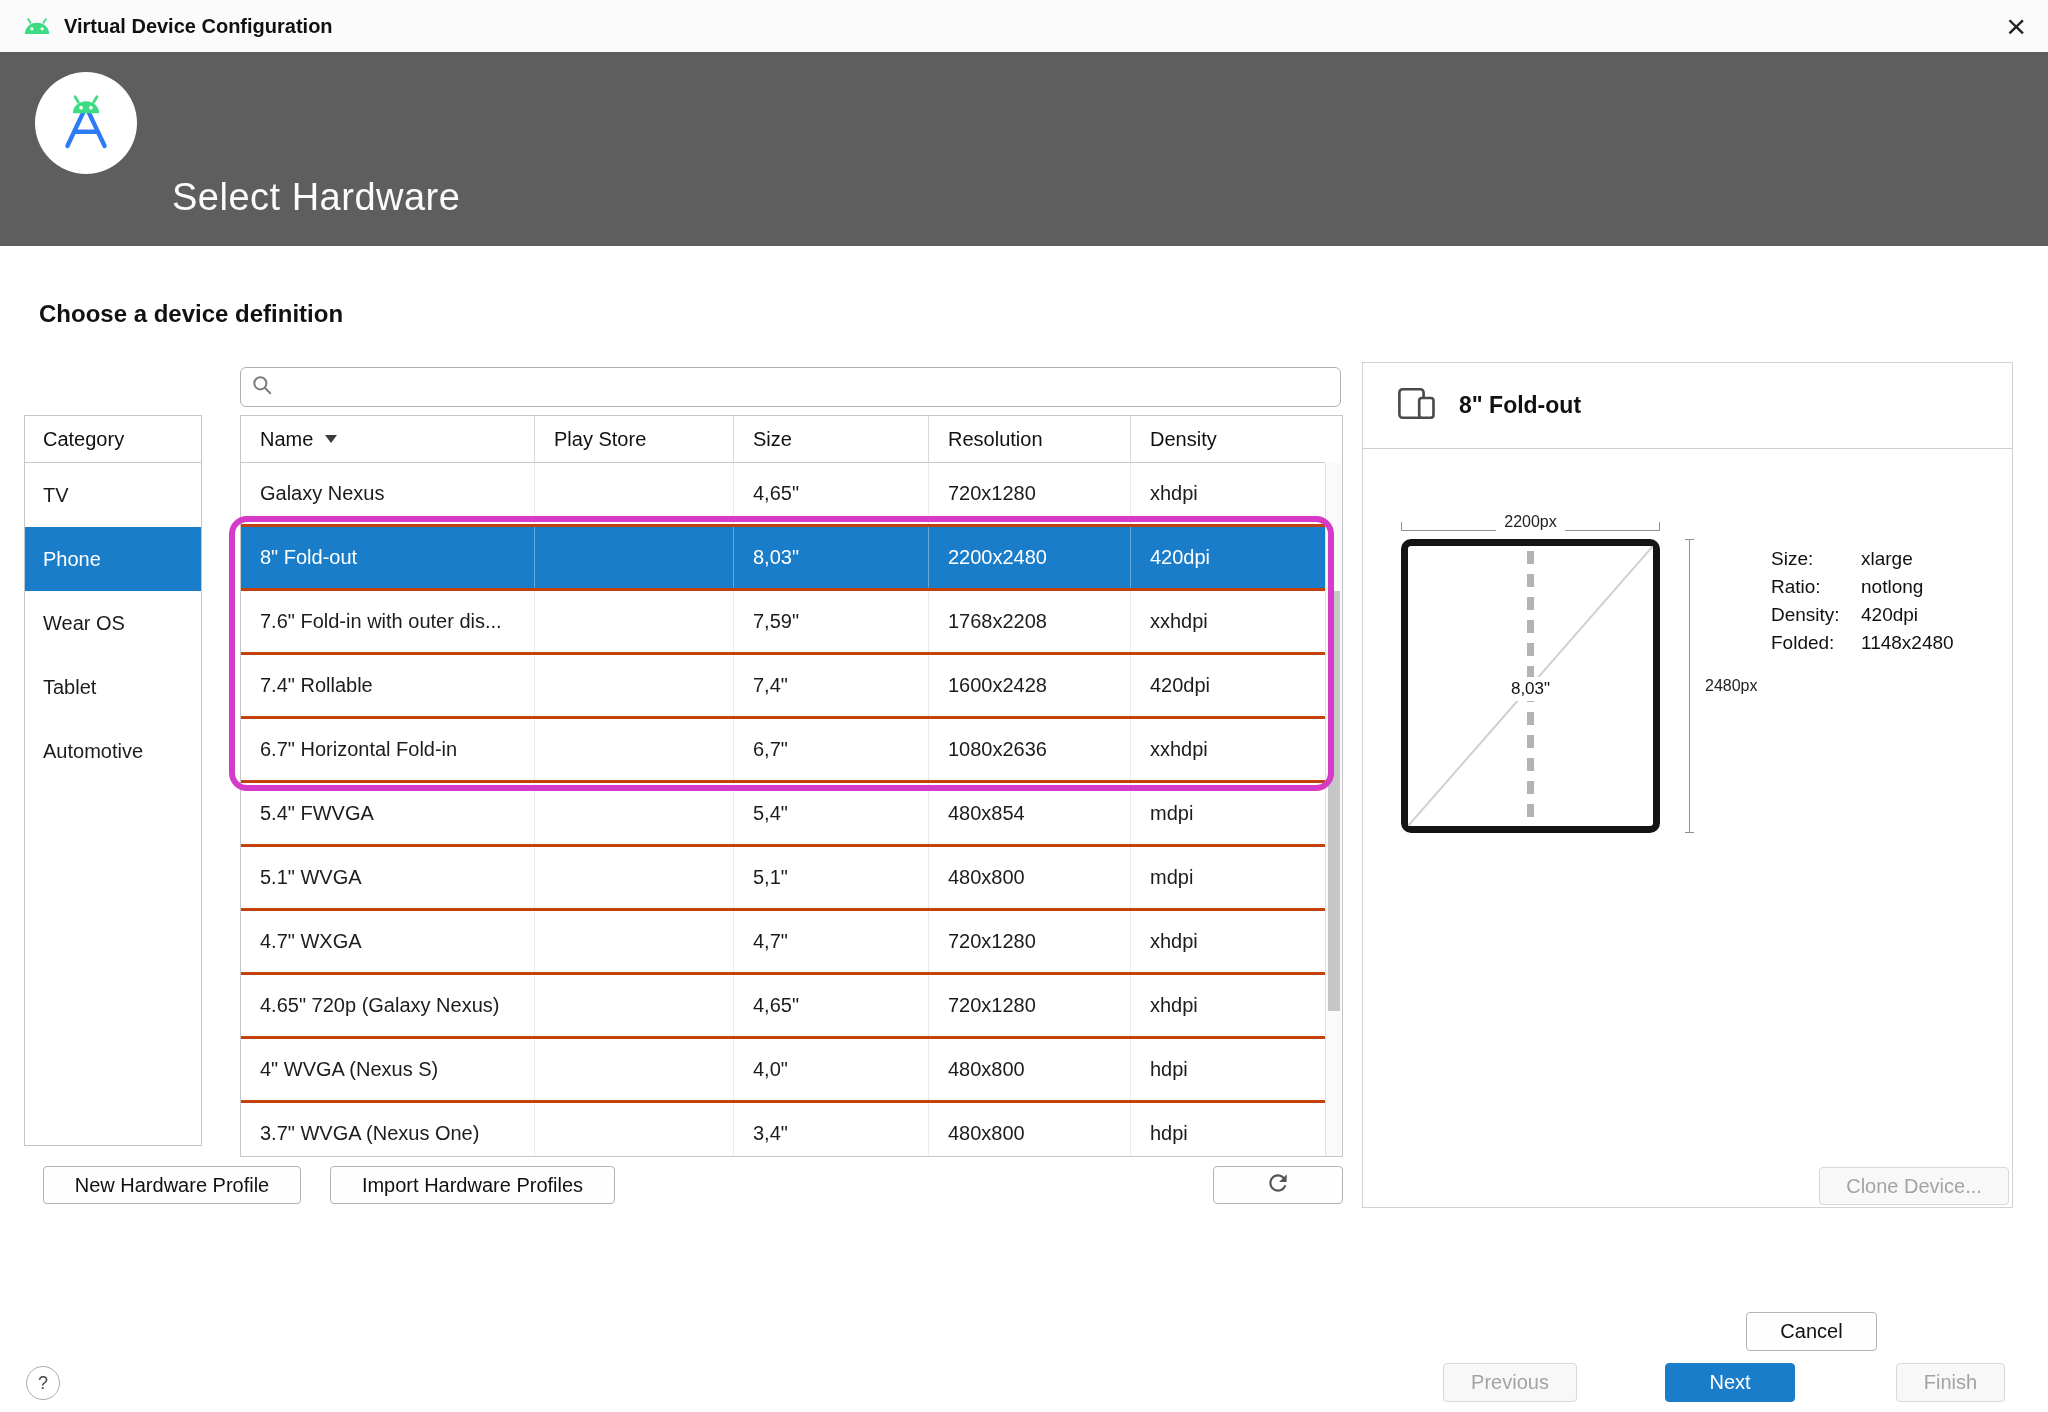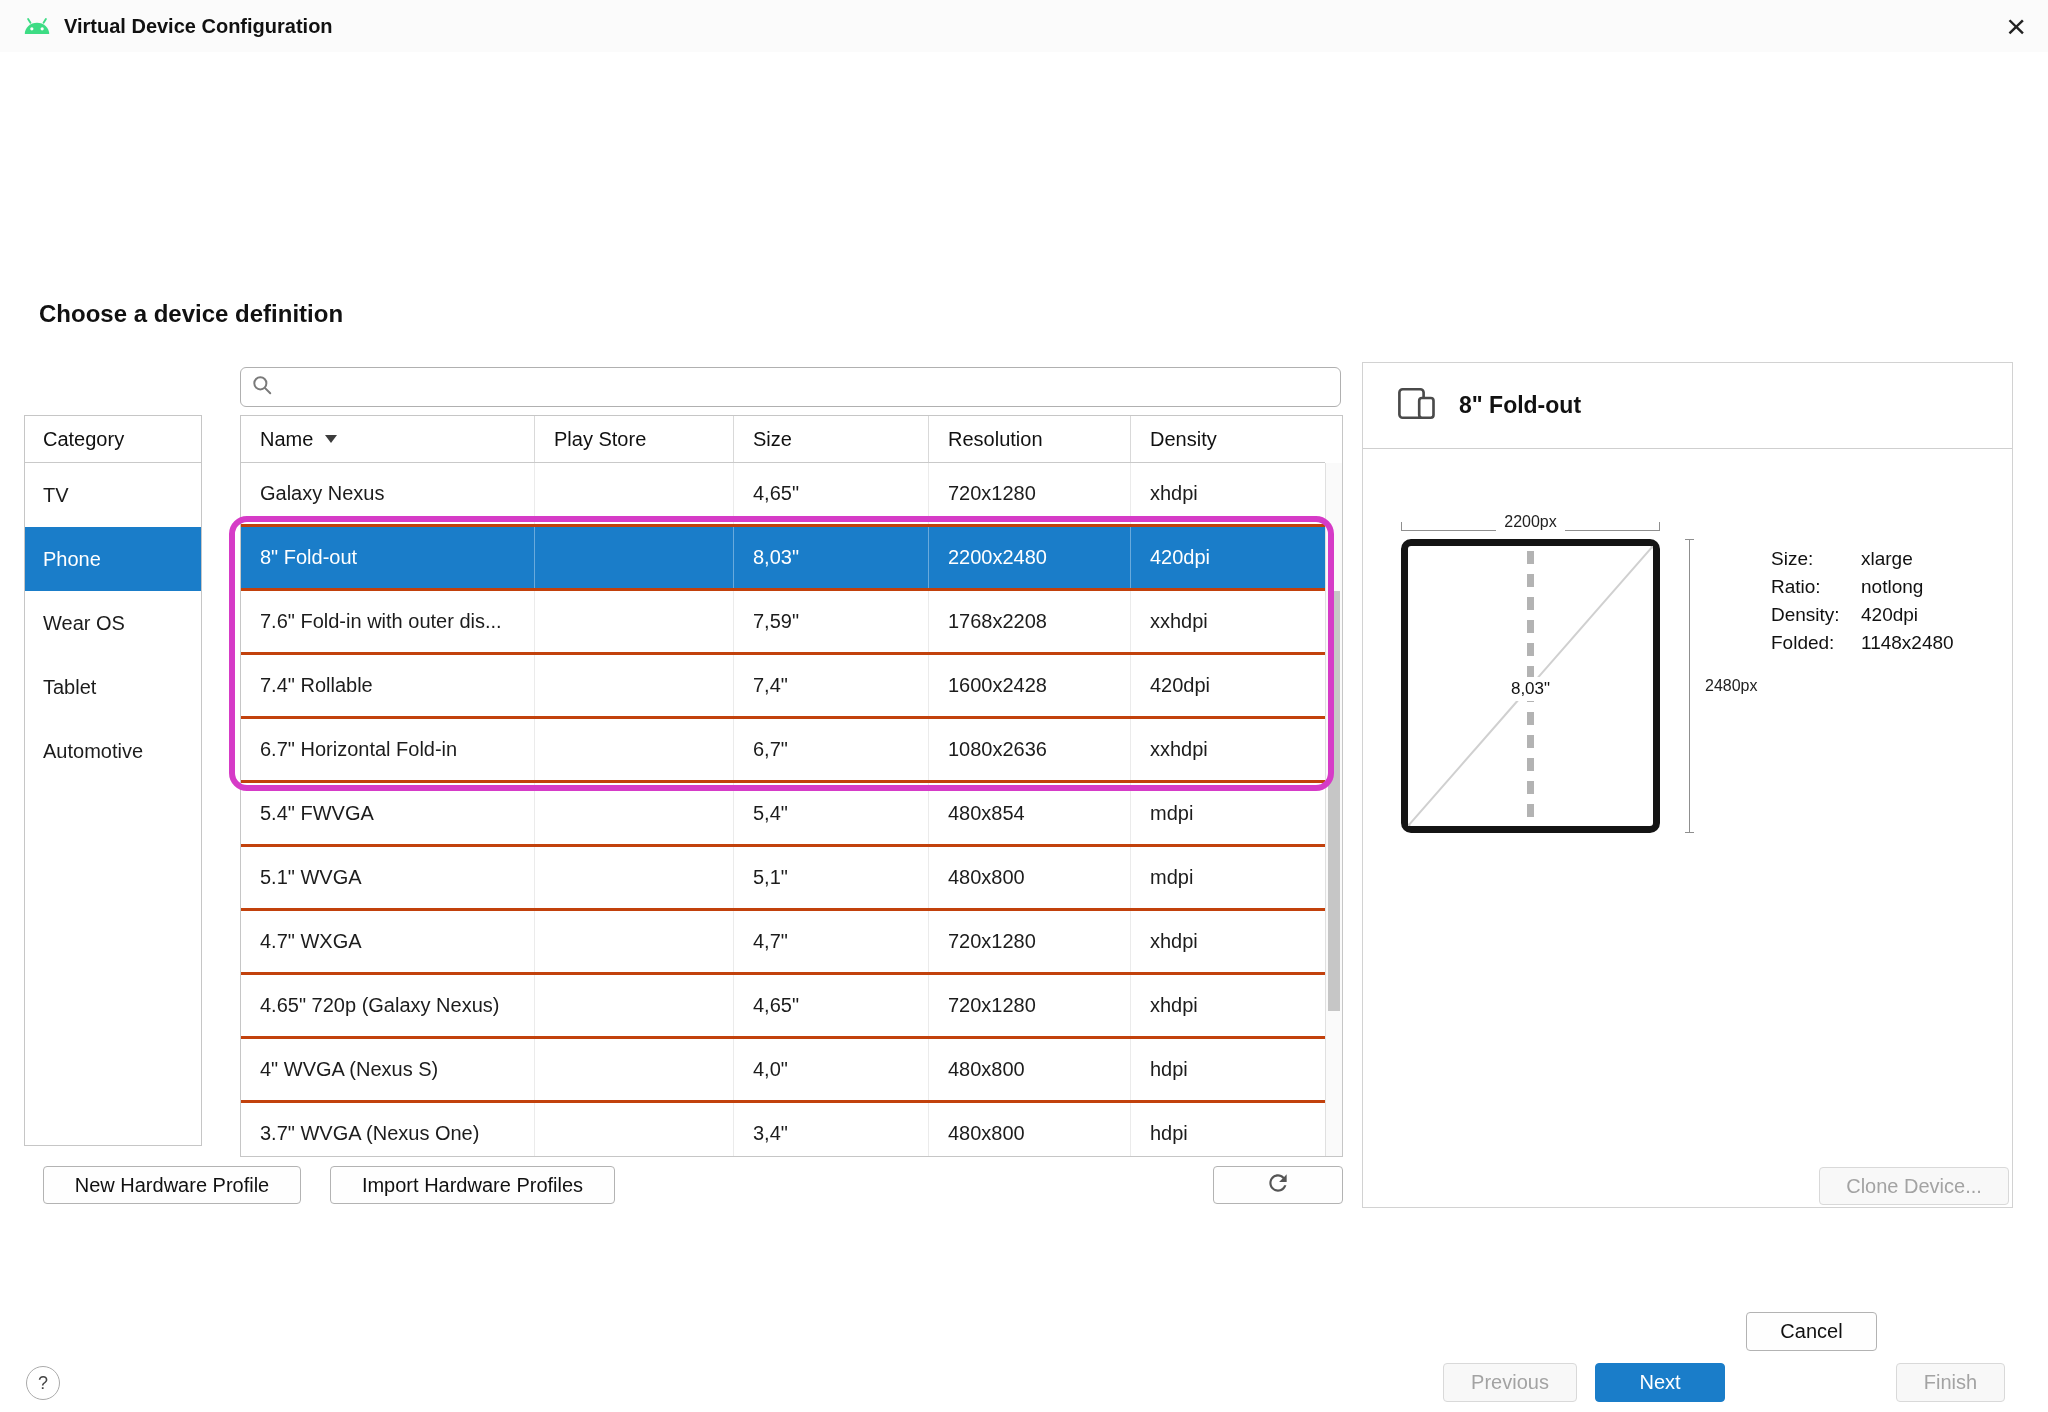--- a/index.html
+++ b/index.html
@@ -107,21 +107,21 @@
   .specs { position:absolute; left:408px; top:182px; }
   .spec-row { display:flex; font-size:19px; line-height:28px; color:#111; }
   .spec-label { width:90px; }
   .pv-clone { left:456px; top:804px; width:190px; height:38px; }
 
   
   .help { position:absolute; left:26px; top:1366px; width:34px; height:34px; border-radius:50%;
           border:1px solid #ababab; background:#fff; font-size:18px; color:#444;
           display:flex; align-items:center; justify-content:center; font-family:inherit; }
   .f-prev   { left:1443px; top:1363px; width:134px; height:39px; }
-  .f-next   { left:1595px; top:1363px; width:130px; height:39px; }
+  .f-next   { left:1665px; top:1363px; width:130px; height:39px; }
   .f-cancel { left:1746px; top:1312px; width:131px; height:39px; }
   .f-finish { left:1896px; top:1363px; width:109px; height:39px; }
 </style>
 </head>
 <body>
 
 <div id="app">
 
   <header class="titlebar">
     <span class="tb-icon">
@@ -130,20 +130,36 @@
         <line x1="9" y1="6" x2="6.5" y2="2" stroke="#3ddc84" stroke-width="2" stroke-linecap="round"></line>
         <line x1="23" y1="6" x2="25.5" y2="2" stroke="#3ddc84" stroke-width="2" stroke-linecap="round"></line>
         <circle cx="10.5" cy="12.5" r="1.7" fill="#fff"></circle>
         <circle cx="21.5" cy="12.5" r="1.7" fill="#fff"></circle>
       </svg>
     </span>
     <span class="tb-title">Virtual Device Configuration</span>
     <button class="tb-close">×</button>
   </header>
 
+  <section class="hero">
+    <div class="badge">
+      <svg viewBox="0 0 64 64" width="70" height="70" aria-hidden="true">
+        <g stroke="#2e7bf6" stroke-width="4" fill="none" stroke-linecap="round">
+          <path d="M15 53 L32 17 L49 53"></path>
+          <path d="M22 40 L42 40"></path>
+        </g>
+        <path d="M20 23 a12 11 0 0 1 24 0 z" fill="#3ddc84"></path>
+        <line x1="25" y1="13" x2="22" y2="8" stroke="#3ddc84" stroke-width="2.4" stroke-linecap="round"></line>
+        <line x1="39" y1="13" x2="42" y2="8" stroke="#3ddc84" stroke-width="2.4" stroke-linecap="round"></line>
+        <circle cx="27.5" cy="18" r="1.7" fill="#fff"></circle>
+        <circle cx="36.5" cy="18" r="1.7" fill="#fff"></circle>
+      </svg>
+    </div>
+    <h1 class="hero-title">Select Hardware</h1>
+  </section>
 
   <h2 class="heading">Choose a device definition</h2>
 
   <div class="searchbox">
     <span class="search-icon">
       <svg viewBox="0 0 20 20" width="22" height="22" aria-hidden="true">
         <circle cx="8.5" cy="8.5" r="5.5" fill="none" stroke="#7a7a7a" stroke-width="1.8"></circle>
         <line x1="12.8" y1="12.8" x2="17.5" y2="17.5" stroke="#7a7a7a" stroke-width="1.8" stroke-linecap="round"></line>
       </svg>
     </span>

